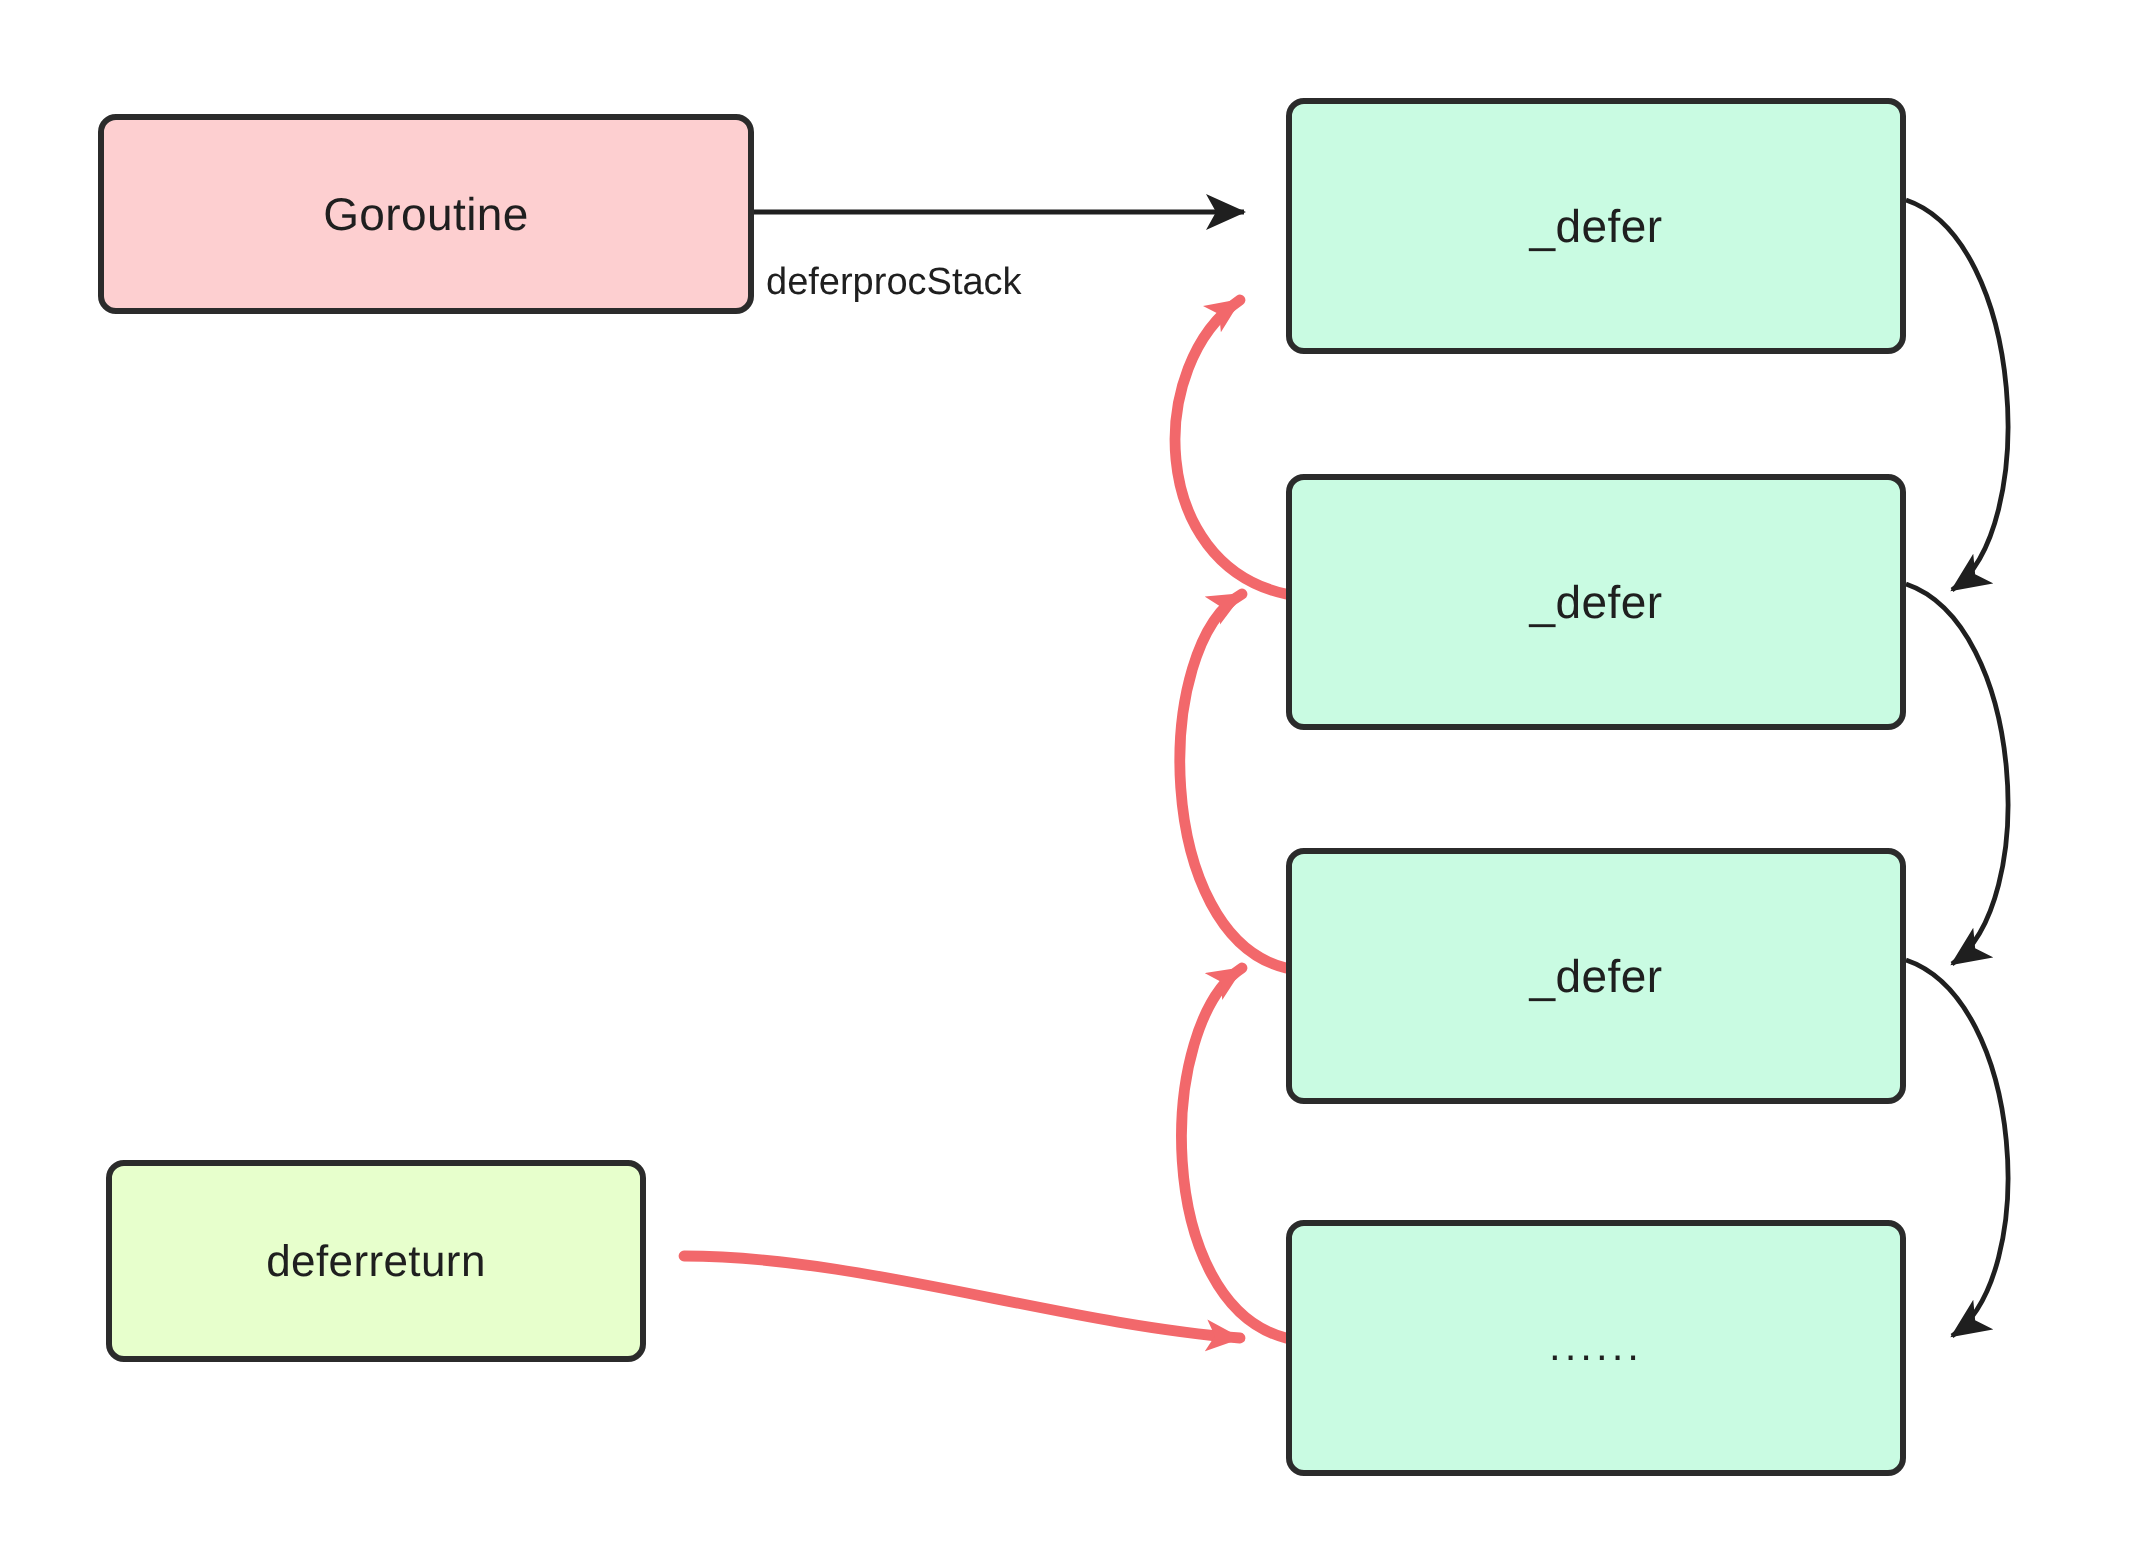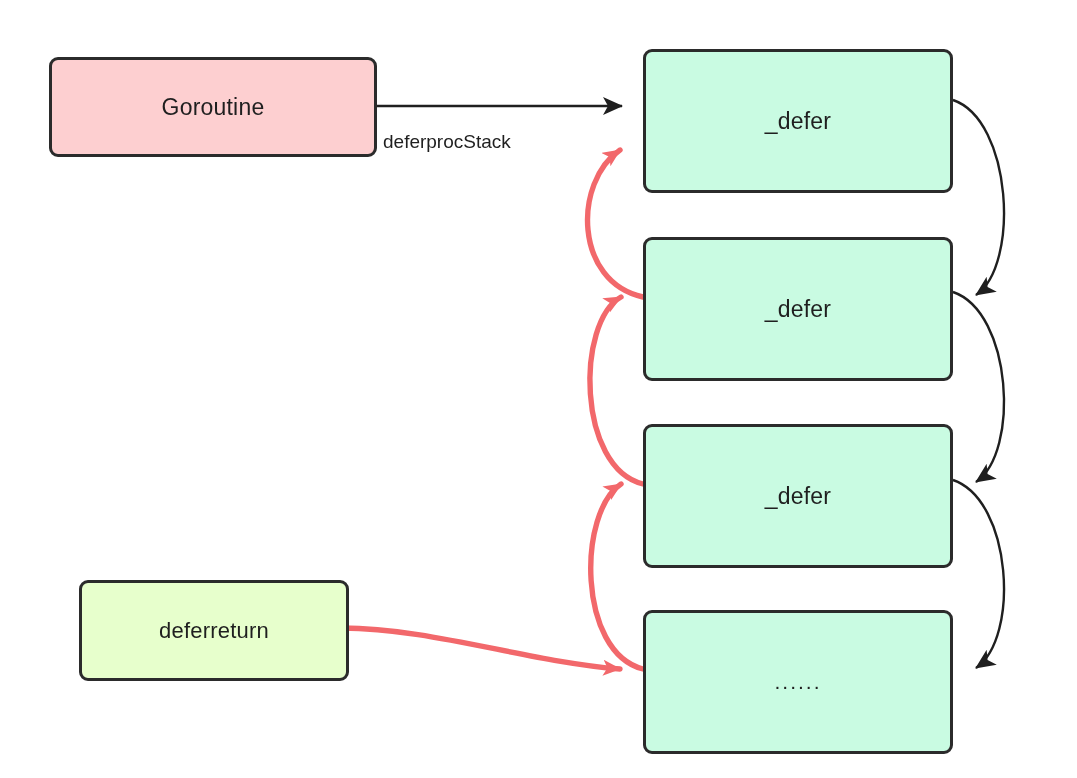--- a/index.html
+++ b/index.html
@@ -38,31 +38,31 @@
     z-index: 3;
   }
   .node-goroutine {
     left: 49px;
     top: 57px;
     width: 328px;
     height: 100px;
     background: #FDCFD0;
   }
   .node-deferreturn {
-    left: 79px;
+    left: 53px;
     top: 580px;
     width: 270px;
     height: 101px;
     background: #E7FFCC;
     font-size: 22px;
   }
   .node-defer {
     left: 643px;
     width: 310px;
-    height: 144px;
+    height: 128px;
     background: #C9FBE2;
     font-size: 23px;
   }
   .defer-row-0 { top: 49px; }
   .defer-row-1 { top: 237px; }
   .defer-row-2 { top: 424px; }
   .defer-row-3 { top: 610px; }
   .node-defer.is-ellipsis {
     font-size: 21px;
     letter-spacing: 2px;

